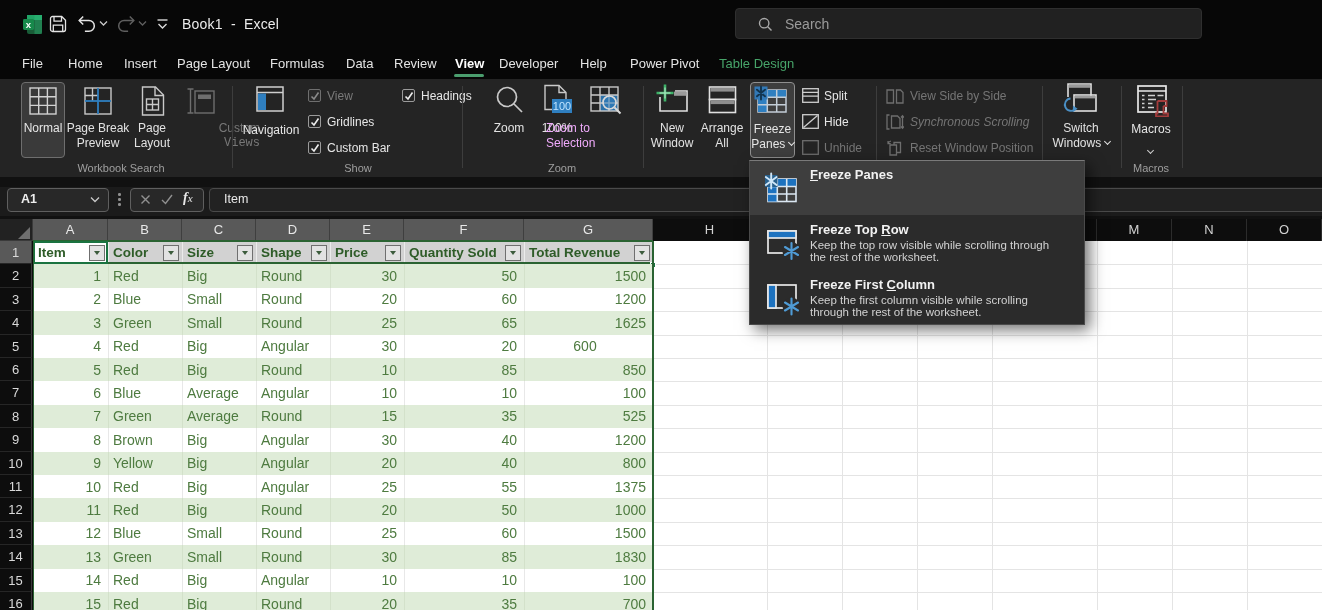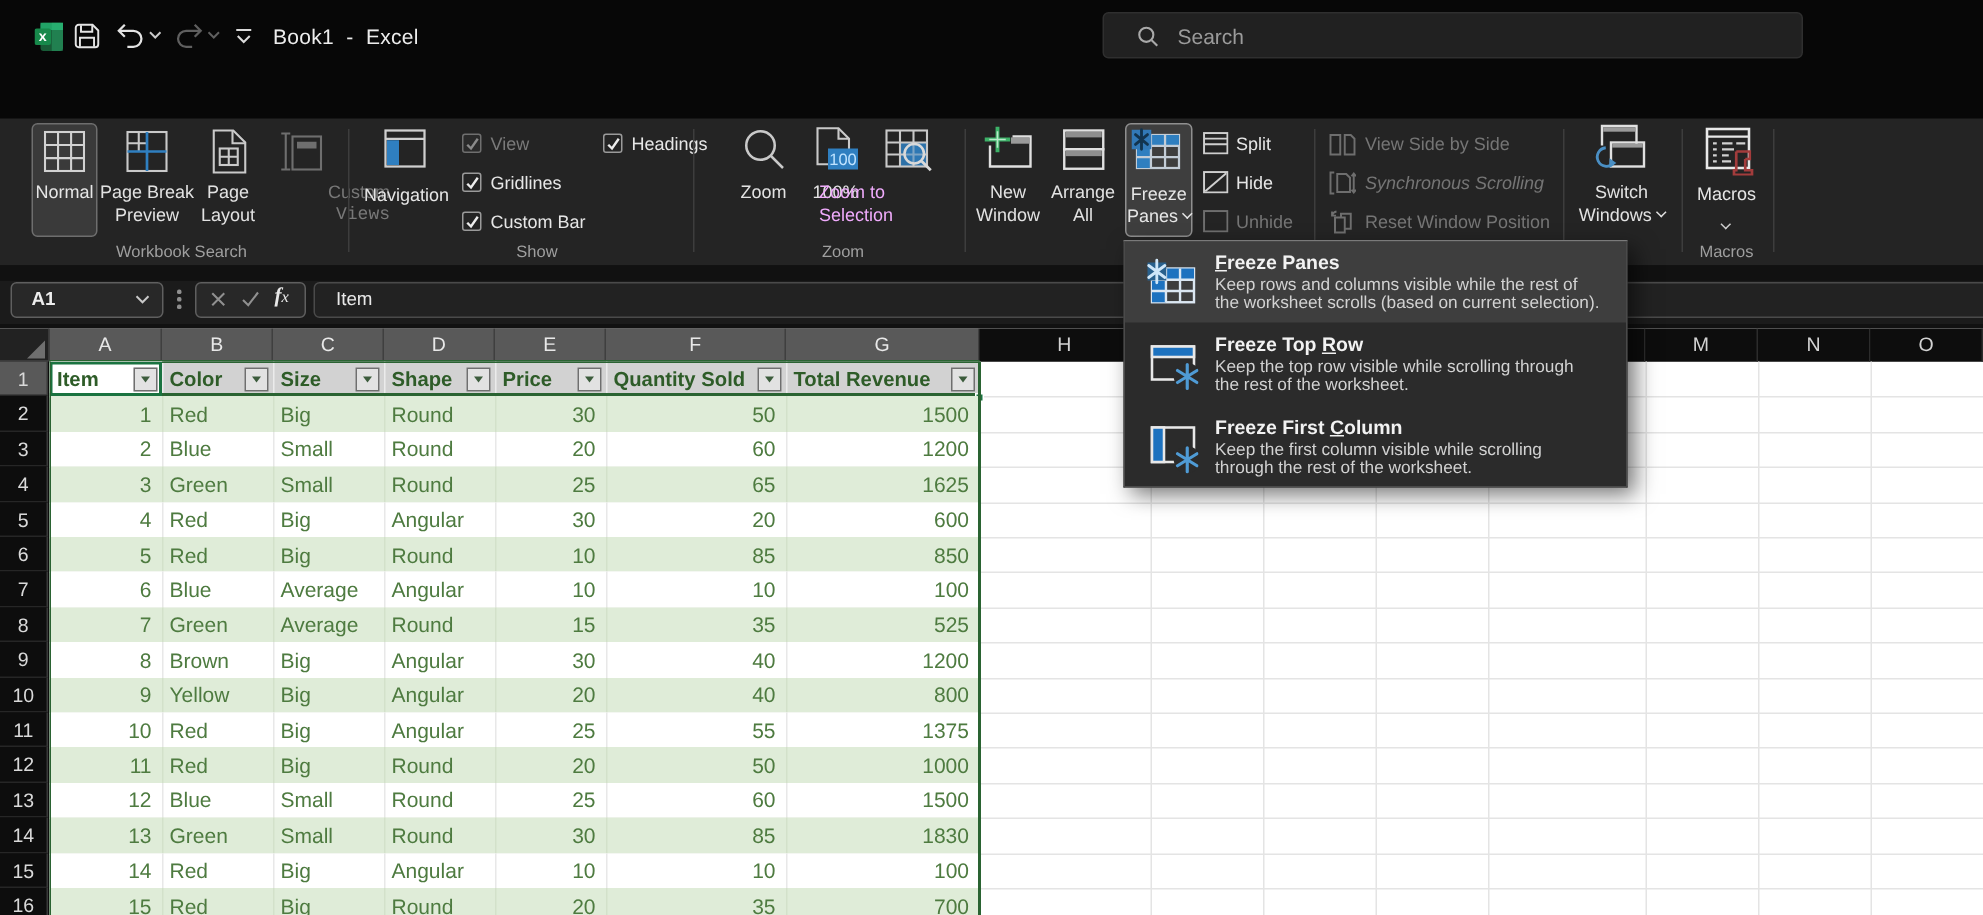--- a/index.html
+++ b/index.html
@@ -42,20 +42,35 @@
         <path d="M2.5 6 L6.5 10 L10.5 6"></path>
 </svg>
 <div class="abs" style="left:182px;top:16px;font-size:14px;color:#ececec;letter-spacing:0.2px;">Book1&nbsp;&nbsp;-&nbsp;&nbsp;Excel</div>
 <div class="abs" style="left:735px;top:8px;width:467px;height:31px;background:#212121;border:1px solid #2f2f2f;border-radius:4px;">
 <svg class="abs" style="left:22px;top:8px;" width="15" height="15" viewBox="0 0 15 15" fill="none" stroke="#a9a9a9" stroke-width="1.4">
           <circle cx="6.2" cy="6.2" r="4.7"></circle>
           <path d="M9.8 9.8 L13.5 13.5"></path>
         </svg>
 <div class="abs" style="left:49px;top:7px;font-size:14px;color:#9b9b9b;">Search</div>
 </div>
+</div>
+<div class="abs" style="left:0;top:48px;width:1322px;height:31px;background:#070707;">
+<div class="abs" style="left:22px;top:8px;font-size:13px;color:#e4e4e4;font-weight:normal;white-space:nowrap;">File</div>
+<div class="abs" style="left:68px;top:8px;font-size:13px;color:#e4e4e4;font-weight:normal;white-space:nowrap;">Home</div>
+<div class="abs" style="left:124px;top:8px;font-size:13px;color:#e4e4e4;font-weight:normal;white-space:nowrap;">Insert</div>
+<div class="abs" style="left:177px;top:8px;font-size:13px;color:#e4e4e4;font-weight:normal;white-space:nowrap;">Page Layout</div>
+<div class="abs" style="left:270px;top:8px;font-size:13px;color:#e4e4e4;font-weight:normal;white-space:nowrap;">Formulas</div>
+<div class="abs" style="left:346px;top:8px;font-size:13px;color:#e4e4e4;font-weight:normal;white-space:nowrap;">Data</div>
+<div class="abs" style="left:394px;top:8px;font-size:13px;color:#e4e4e4;font-weight:normal;white-space:nowrap;">Review</div>
+<div class="abs" style="left:455px;top:8px;font-size:13px;color:#ffffff;font-weight:bold;white-space:nowrap;">View</div>
+<div class="abs" style="left:499px;top:8px;font-size:13px;color:#e4e4e4;font-weight:normal;white-space:nowrap;">Developer</div>
+<div class="abs" style="left:580px;top:8px;font-size:13px;color:#e4e4e4;font-weight:normal;white-space:nowrap;">Help</div>
+<div class="abs" style="left:630px;top:8px;font-size:13px;color:#e4e4e4;font-weight:normal;white-space:nowrap;">Power Pivot</div>
+<div class="abs" style="left:719px;top:8px;font-size:13px;color:#47a469;font-weight:normal;white-space:nowrap;">Table Design</div>
+<div class="abs" style="left:454px;top:26px;width:30px;height:3px;background:#4b9e6e;border-radius:2px;"></div>
 </div>
 <div class="abs" style="left:0;top:79px;width:1322px;height:98px;background:#242424;">
 <div class="abs" style="left:21px;top:3px;width:44px;height:76px;background:#3a3a3a;border:1px solid #6e6e6e;border-radius:4px;"></div>
 <svg class="abs" style="left:29px;top:8px;" width="28" height="28" viewBox="0 0 28 28" fill="none" stroke="#d2d2d2" stroke-width="1.4">
 <rect x="1" y="1" width="26" height="26"></rect>
         <path d="M9.7 1 v26 M18.4 1 v26 M1 9.7 h26 M1 18.4 h26"></path>
 </svg>
 <div class="abs" style="left:21px;top:42px;width:44px;text-align:center;font-size:12px;color:#e6e6e6;">Normal</div>
 <svg class="abs" style="left:84px;top:8px;" width="28" height="28" viewBox="0 0 28 28" fill="none" stroke-width="1.4">
 <rect x="1" y="1" width="26" height="26" stroke="#c9c9c9"></rect>
@@ -411,21 +426,21 @@
 <div class="abs" style="left:113px;top:119.1px;font-size:14px;color:#4e7b40;">Red</div>
 <div class="abs" style="left:182px;top:115.6px;width:1px;height:23.4px;background:#e8e8e8;"></div>
 <div class="abs" style="left:187px;top:119.1px;font-size:14px;color:#4e7b40;">Big</div>
 <div class="abs" style="left:256px;top:115.6px;width:1px;height:23.4px;background:#e8e8e8;"></div>
 <div class="abs" style="left:261px;top:119.1px;font-size:14px;color:#4e7b40;">Angular</div>
 <div class="abs" style="left:330px;top:115.6px;width:1px;height:23.4px;background:#e8e8e8;"></div>
 <div class="abs" style="left:330px;top:119.1px;width:67px;text-align:right;font-size:14px;color:#4e7b40;">30</div>
 <div class="abs" style="left:404px;top:115.6px;width:1px;height:23.4px;background:#e8e8e8;"></div>
 <div class="abs" style="left:404px;top:119.1px;width:113px;text-align:right;font-size:14px;color:#4e7b40;">20</div>
 <div class="abs" style="left:524px;top:115.6px;width:1px;height:23.4px;background:#e8e8e8;"></div>
-<div class="abs" style="left:524px;top:119.1px;width:122px;text-align:right;font-size:14px;color:#4e7b40;">600</div>
+<div class="abs" style="left:524px;top:119.1px;width:122px;text-align:center;font-size:14px;color:#4e7b40;">600</div>
 <div class="abs" style="left:33px;top:139.0px;width:620px;height:23.4px;background:#dfecd8;"></div>
 <div class="abs" style="left:33px;top:142.5px;width:68px;text-align:right;font-size:14px;color:#4e7b40;">5</div>
 <div class="abs" style="left:108px;top:139.0px;width:1px;height:23.4px;background:#d3e1ca;"></div>
 <div class="abs" style="left:113px;top:142.5px;font-size:14px;color:#4e7b40;">Red</div>
 <div class="abs" style="left:182px;top:139.0px;width:1px;height:23.4px;background:#d3e1ca;"></div>
 <div class="abs" style="left:187px;top:142.5px;font-size:14px;color:#4e7b40;">Big</div>
 <div class="abs" style="left:256px;top:139.0px;width:1px;height:23.4px;background:#d3e1ca;"></div>
 <div class="abs" style="left:261px;top:142.5px;font-size:14px;color:#4e7b40;">Round</div>
 <div class="abs" style="left:330px;top:139.0px;width:1px;height:23.4px;background:#d3e1ca;"></div>
 <div class="abs" style="left:330px;top:142.5px;width:67px;text-align:right;font-size:14px;color:#4e7b40;">10</div>
@@ -572,21 +587,20 @@
 <div class="abs" style="left:404px;top:373.0px;width:1px;height:23.4px;background:#d3e1ca;"></div>
 <div class="abs" style="left:404px;top:376.5px;width:113px;text-align:right;font-size:14px;color:#4e7b40;">35</div>
 <div class="abs" style="left:524px;top:373.0px;width:1px;height:23.4px;background:#d3e1ca;"></div>
 <div class="abs" style="left:524px;top:376.5px;width:122px;text-align:right;font-size:14px;color:#4e7b40;">700</div>
 <div class="abs" style="left:33px;top:22px;width:1px;height:369px;background:#2a6332;"></div>
 <div class="abs" style="left:652px;top:22px;width:1.5px;height:369px;background:#2a6332;"></div>
 </div>
 <div class="abs" style="left:749px;top:160px;width:336px;height:165px;background:#2b2b2b;border:1px solid #4a4a4a;border-top:1px solid #7a7a7a;box-shadow:5px 5px 14px rgba(0,0,0,0.55);"></div>
 <div class="abs" style="left:750px;top:161px;width:334px;height:54px;background:#3e3e3e;"></div>
 <div class="abs" style="left:810px;top:167px;font-size:13px;font-weight:bold;color:#f2f2f2;"><u>F</u>reeze Panes</div>
-<div class="abs" style="left:810px;top:184px;font-size:11.5px;line-height:12.4px;color:#d2d2d2;">Keep rows and columns visible while the rest of<br>the worksheet scrolls (based on current selection).</div>
 <div class="abs" style="left:810px;top:222px;font-size:13px;font-weight:bold;color:#f2f2f2;">Freeze Top <u>R</u>ow</div>
 <div class="abs" style="left:810px;top:239px;font-size:11.5px;line-height:12.4px;color:#d2d2d2;">Keep the top row visible while scrolling through<br>the rest of the worksheet.</div>
 <div class="abs" style="left:810px;top:277px;font-size:13px;font-weight:bold;color:#f2f2f2;">Freeze First <u>C</u>olumn</div>
 <div class="abs" style="left:810px;top:294px;font-size:11.5px;line-height:12.4px;color:#d2d2d2;">Keep the first column visible while scrolling<br>through the rest of the worksheet.</div>
 <svg class="abs" style="left:763px;top:170px;" width="36" height="34" viewBox="0 0 36 34" fill="none">
 <rect x="5" y="9" width="28" height="22.5" stroke="#dbe7f2" stroke-width="1.6"></rect>
 <rect x="14.3" y="9" width="18.7" height="7.5" fill="#1d72bf"></rect>
 <rect x="5" y="16.5" width="9.3" height="15" fill="#1d72bf"></rect>
 <path d="M23.7 9 v22.5 M14.3 9 v22.5 M5 16.5 h28 M5 24 h28" stroke="#dbe7f2" stroke-width="1.6"></path>
 <rect x="2" y="5" width="12.5" height="12" fill="#29608c"></rect>

